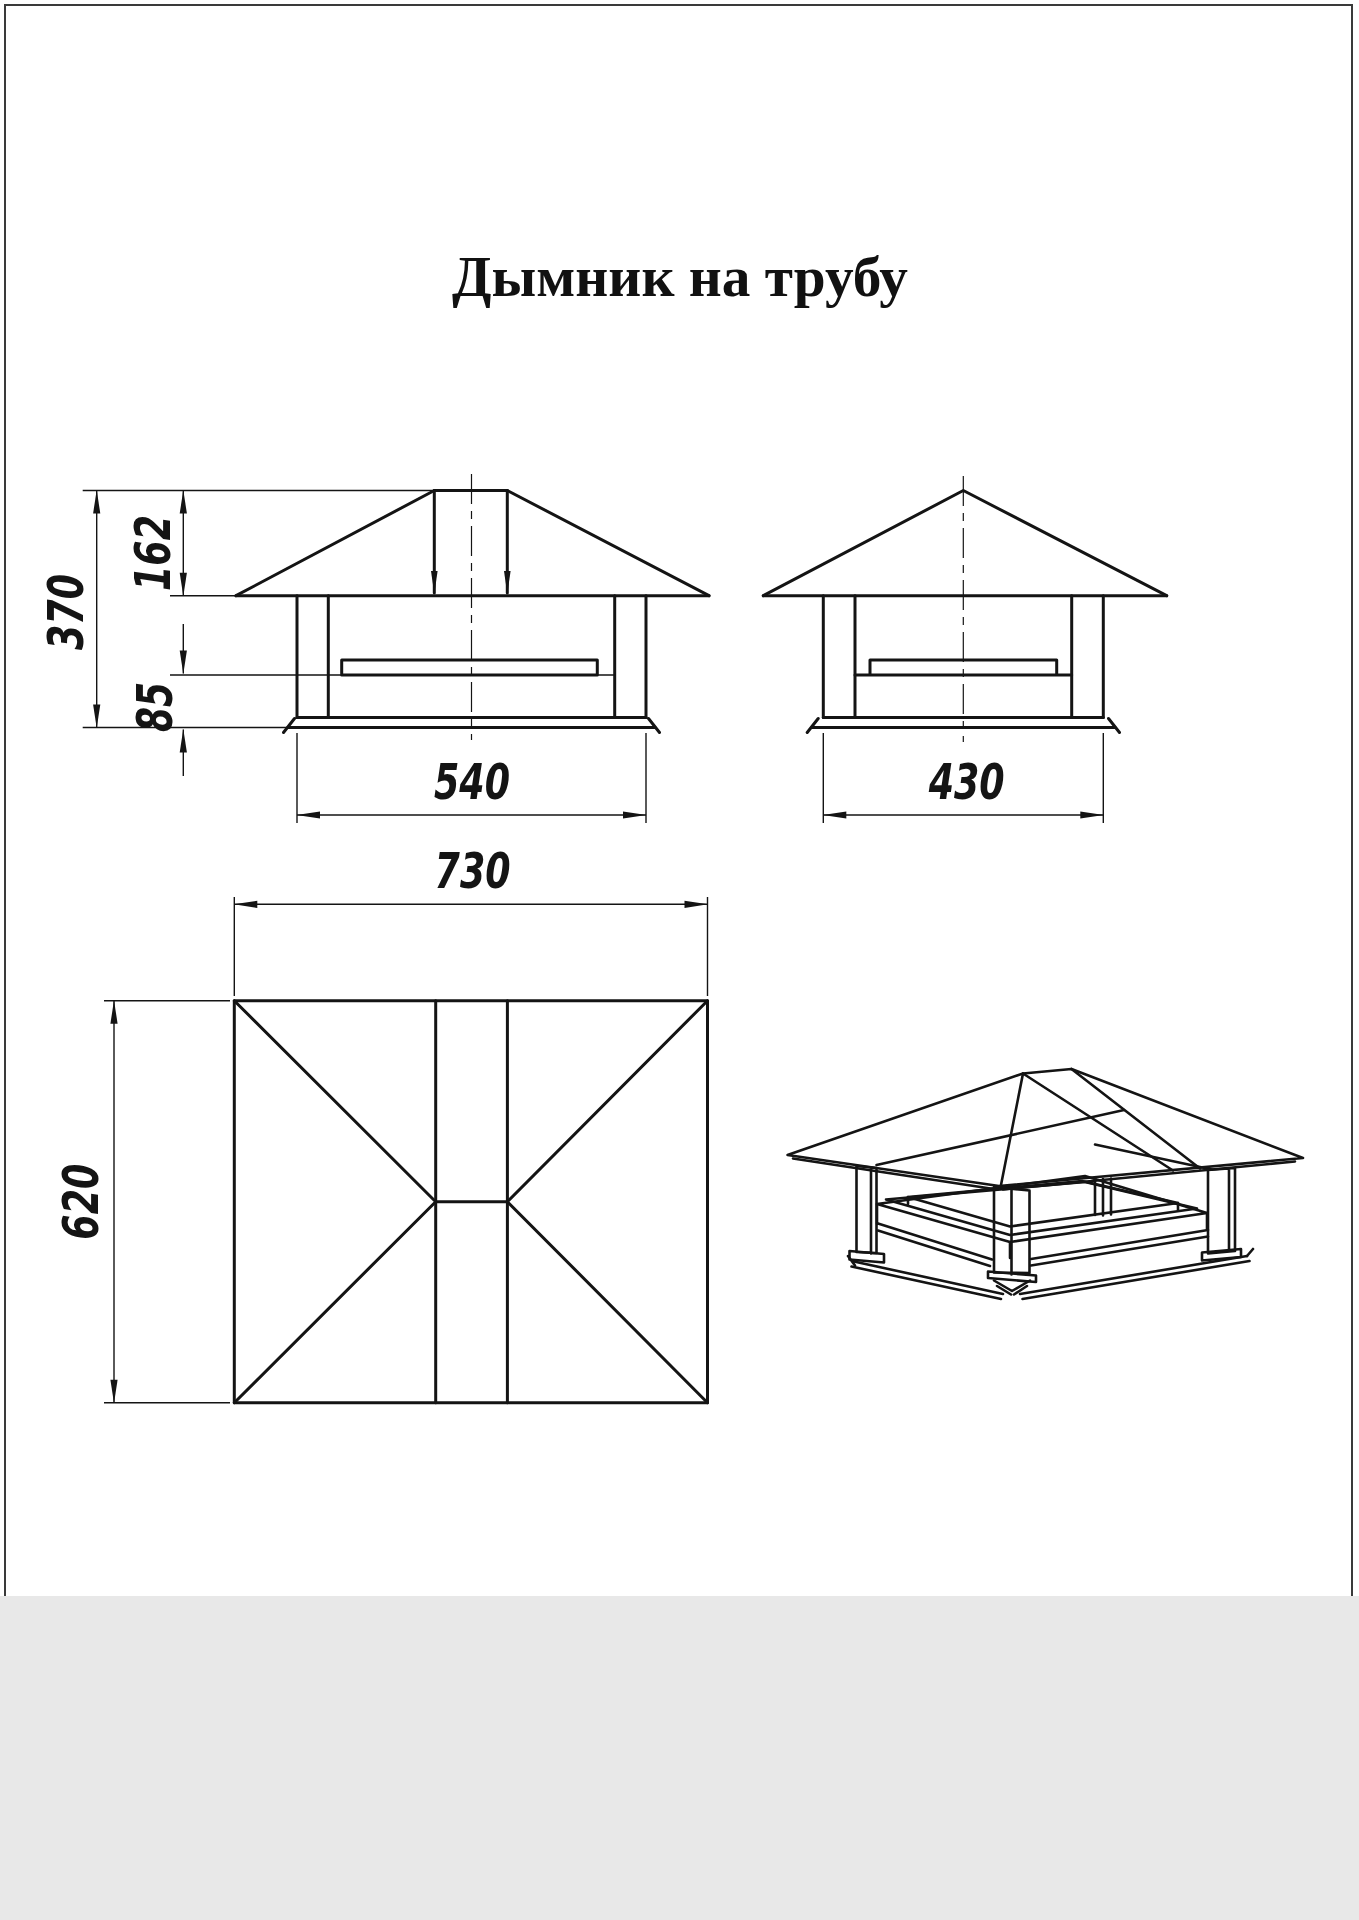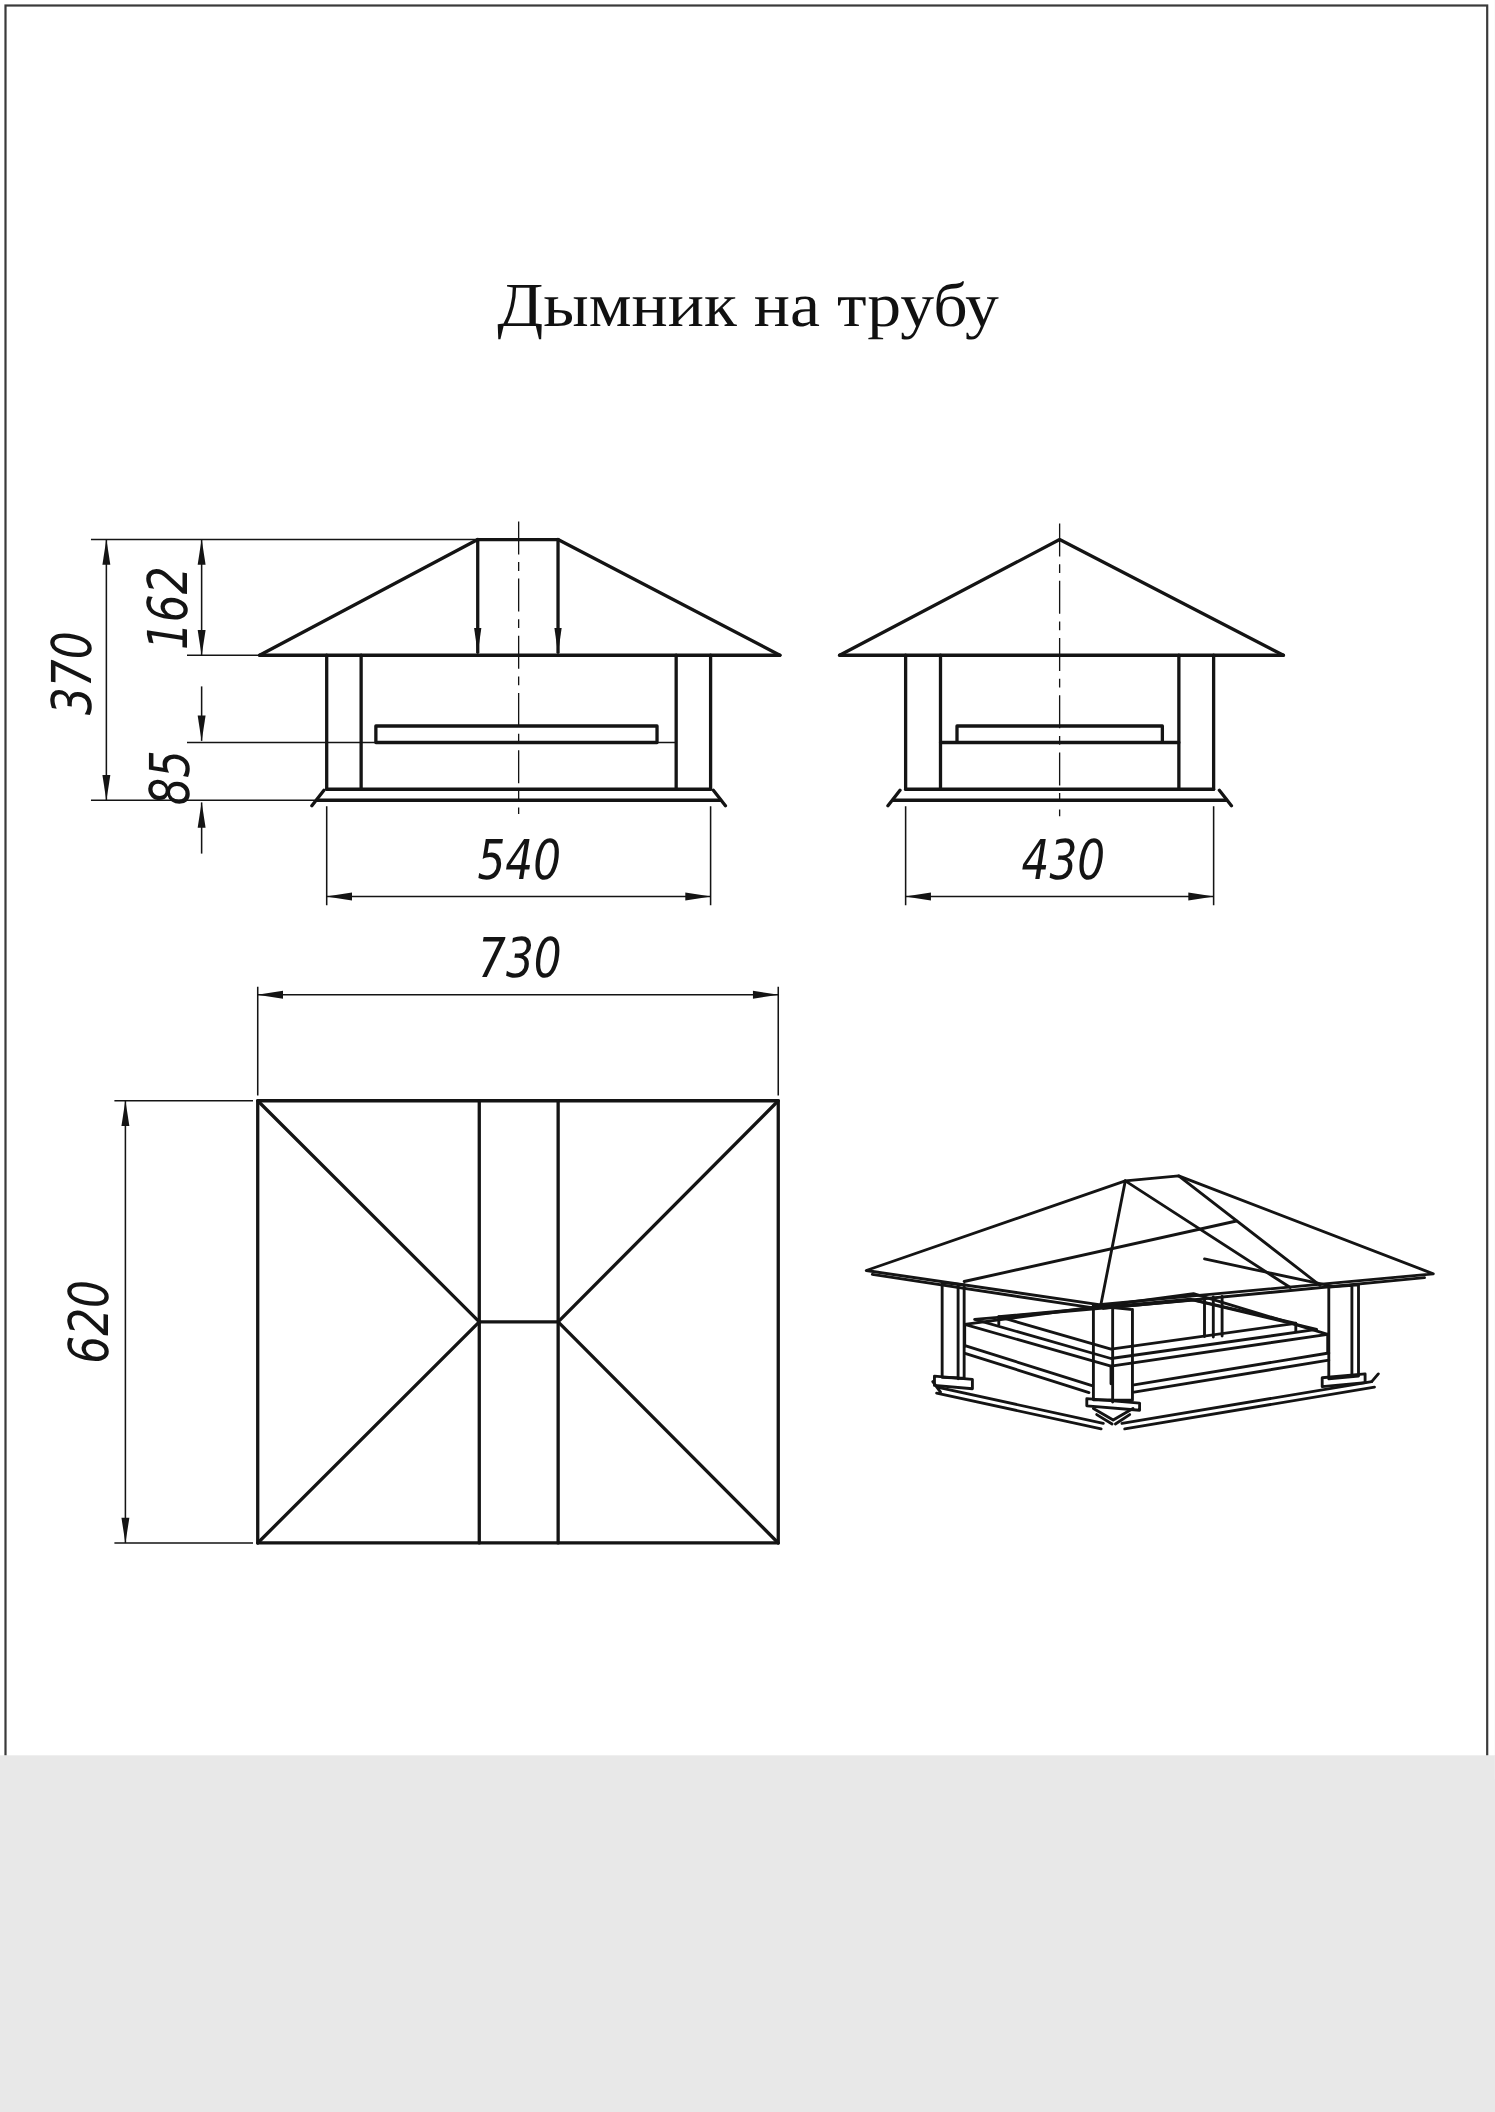--- a/index.html
+++ b/index.html
@@ -1,17 +1,17 @@
 <!DOCTYPE html>
 <html><head>
 <meta charset="utf-8">
 <style>
   html,body{margin:0;padding:0;background:#e8e8e8;}
   .page{position:relative;width:1359px;height:1596px;background:#ffffff;margin:0 auto;
-        font-family:"Liberation Sans",sans-serif;overflow:hidden;}
+        font-family:"Liberation Sans",sans-serif;overflow:hidden;font-weight:bold;}
   .page-border{position:absolute;left:4px;top:4px;width:1349px;height:1910px;
                border:2px solid #3a3a3a;box-sizing:border-box;pointer-events:none;}
   svg{position:absolute;left:0;top:0;}
   .ln{stroke:#141414;stroke-width:3;fill:none;stroke-linecap:round;stroke-linejoin:round;}
   .tn{stroke:#141414;stroke-width:1.4;fill:none;stroke-linecap:butt;}
   .iso{stroke:#141414;stroke-width:2.6;fill:none;stroke-linecap:round;stroke-linejoin:round;}
   .cl{stroke:#141414;stroke-width:1.2;fill:none;stroke-dasharray:30 7 8 7;}
   .dim{font-family:"DejaVu Sans",sans-serif;font-style:italic;font-size:50px;fill:#141414;}
   .ttl{font-family:"Liberation Serif",serif;font-size:57px;fill:#111111;}
   .arrfill{fill:#141414;stroke:none;}

